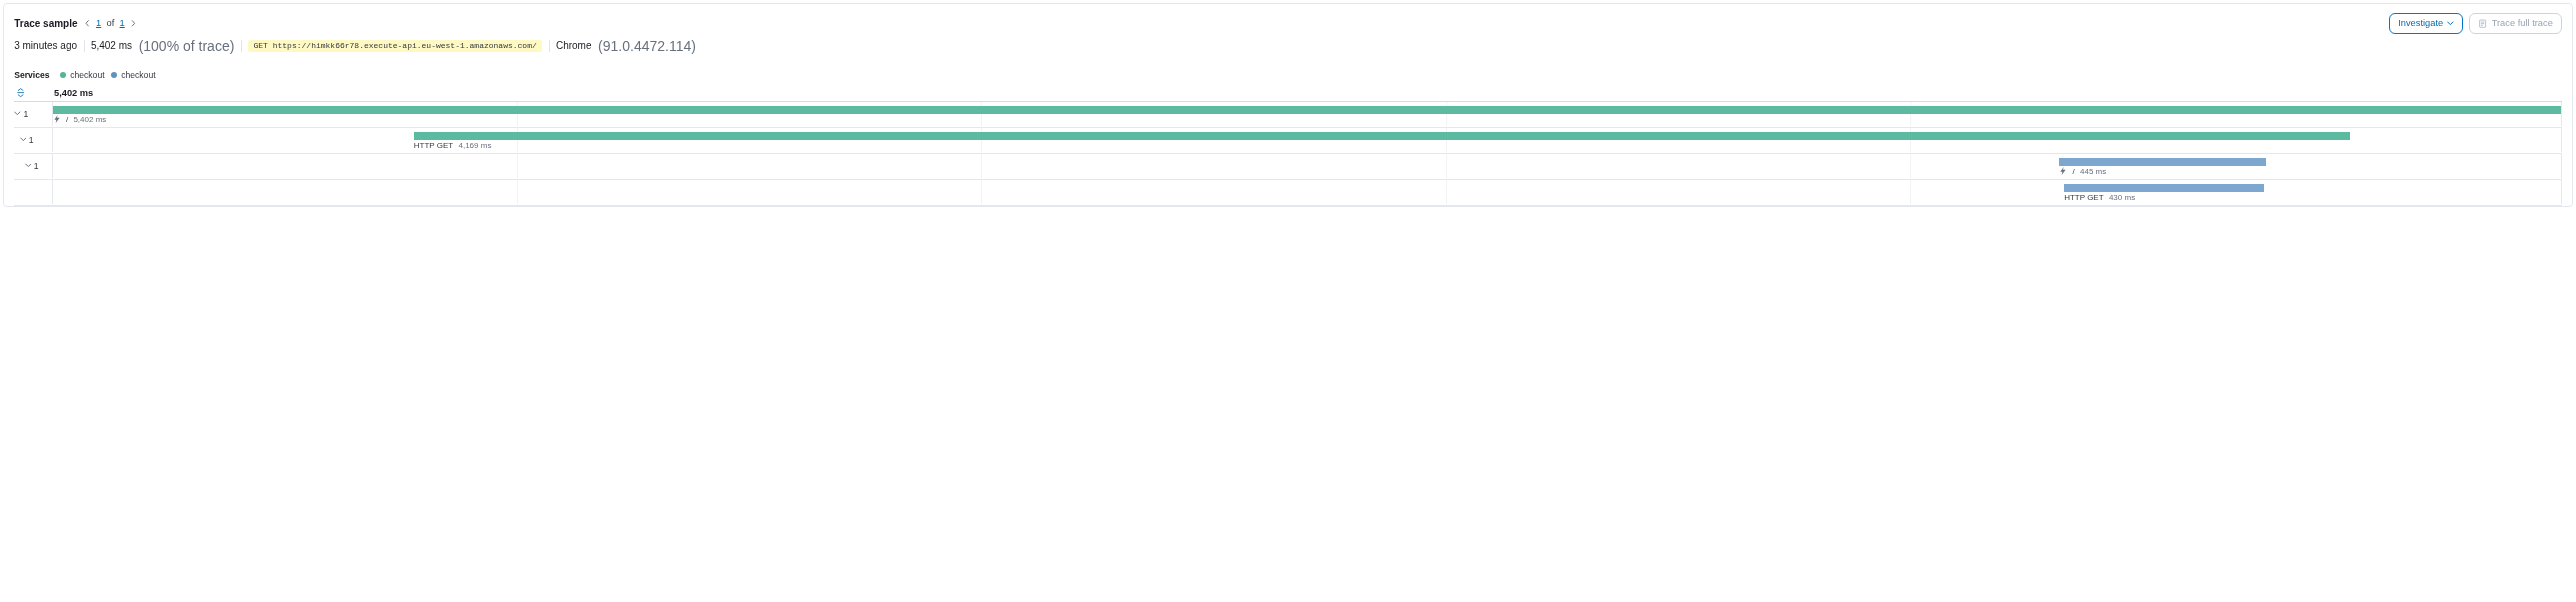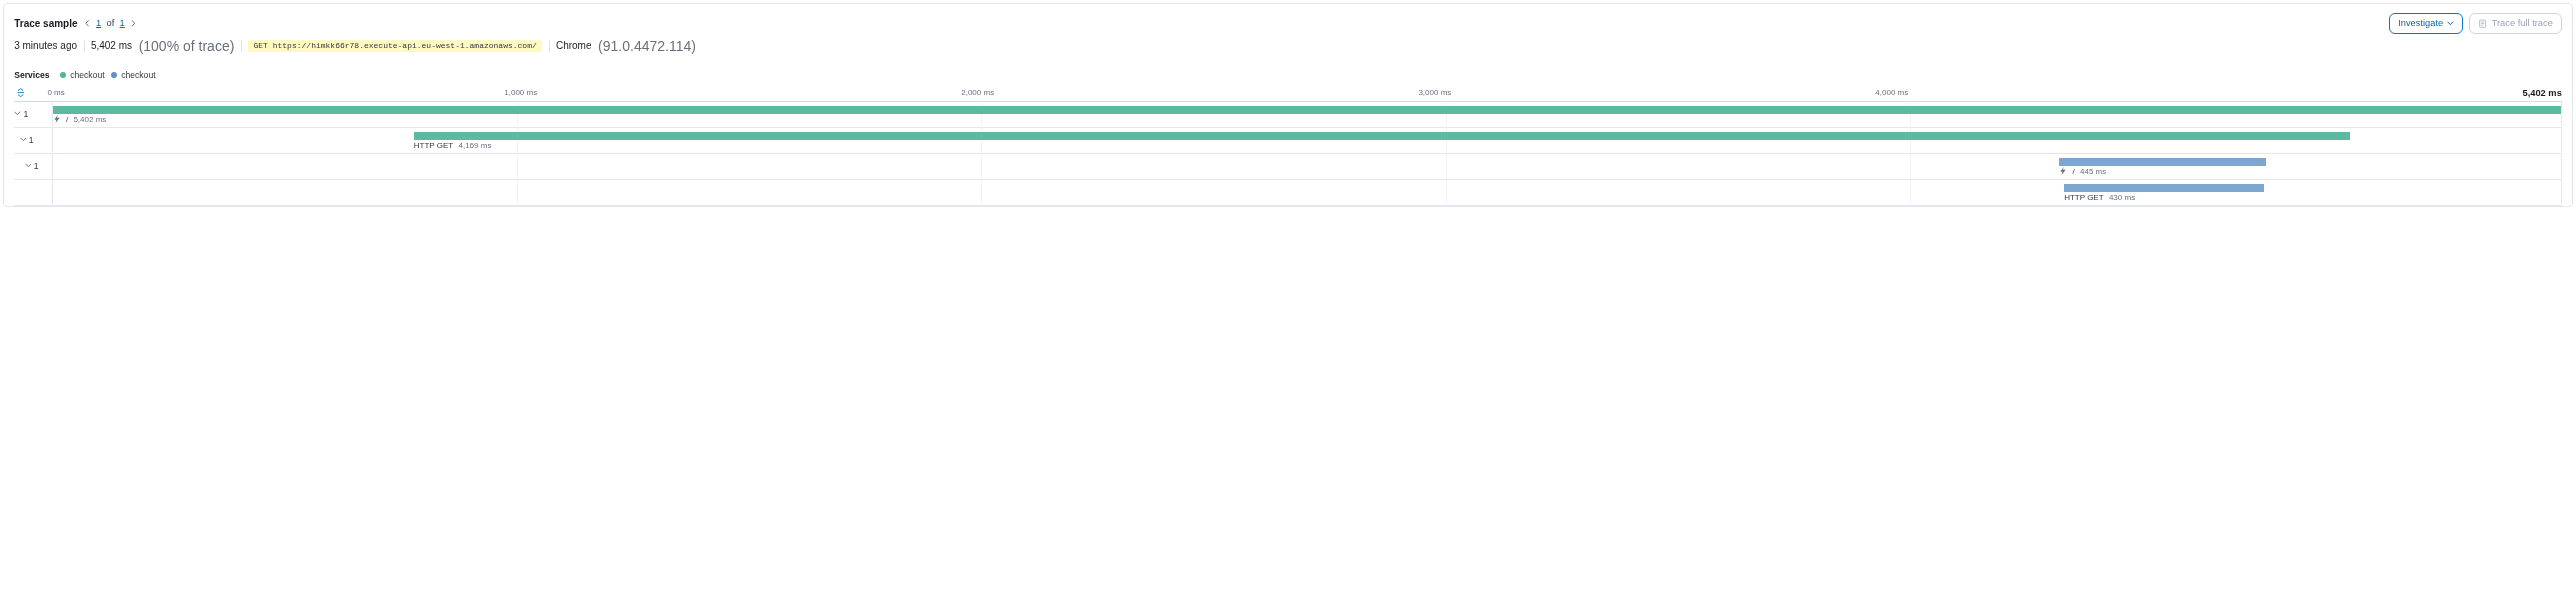--- a/index.html
+++ b/index.html
@@ -290,27 +290,20 @@
   </div>
 
   <div class="axis-row">
     <span class="collapse-btn">
       <svg width="9.3" height="9.3" viewBox="0 0 14 14">
         <path d="M3 4 L7 1 L11 4" stroke="#006bb4" stroke-width="1.3" fill="none"></path>
         <line x1="2" y1="7" x2="12" y2="7" stroke="#006bb4" stroke-width="1.3"></line>
         <path d="M3 10 L7 13 L11 10" stroke="#006bb4" stroke-width="1.3" fill="none"></path>
       </svg>
     </span>
-    <div class="axis-track" id="axis-track">
-        <span class="tick" style="left: 0%;">0 ms</span>
-        <span class="tick" style="left: 18.51%;">1,000 ms</span>
-        <span class="tick" style="left: 37.02%;">2,000 ms</span>
-        <span class="tick" style="left: 55.54%;">3,000 ms</span>
-        <span class="tick" style="left: 74.05%;">4,000 ms</span>
-      </div>
     <span class="axis-end">5,402 ms</span>
   </div>
   <div class="axis-rule"></div>
 
   <div class="wf" id="wf">
       <div class="wf-row indent-0">
         <div class="wf-gutter">
           <span class="chev">
             <svg width="6.6" height="6.6" viewBox="0 0 10 10">
               <path d="M1 3 L5 7 L9 3" stroke="#69707d" stroke-width="1.5" fill="none" stroke-linecap="round"></path>

